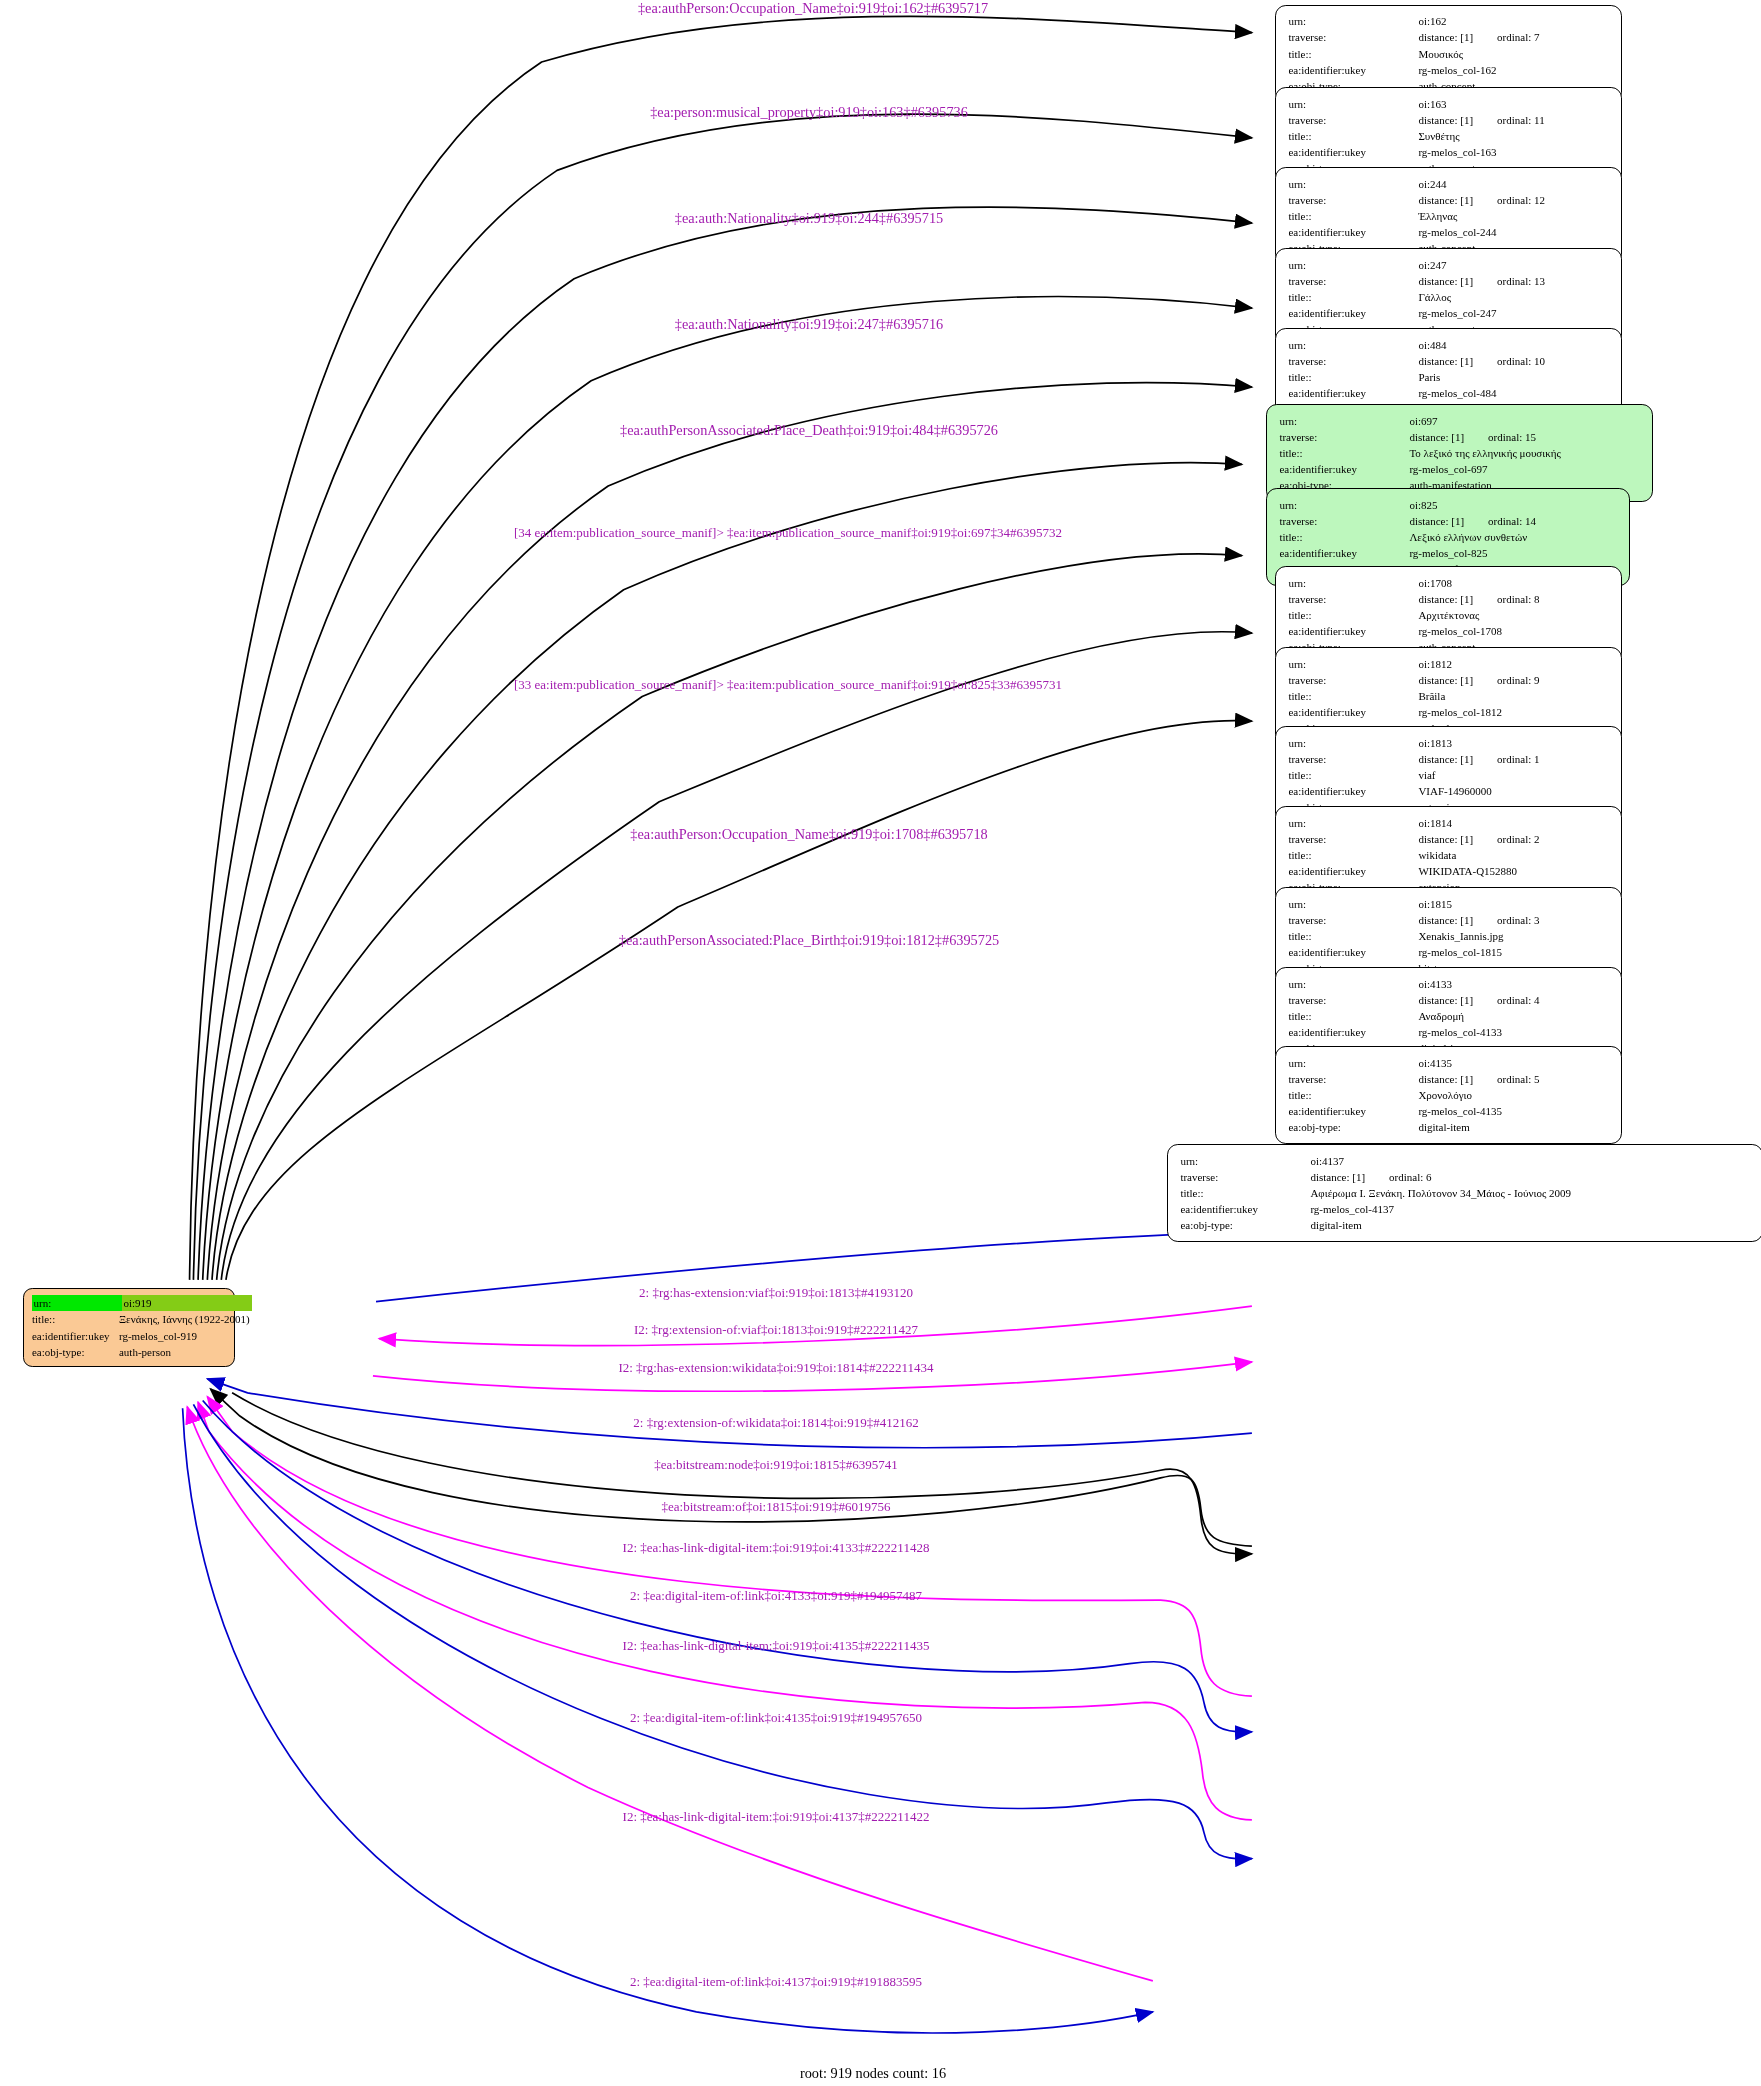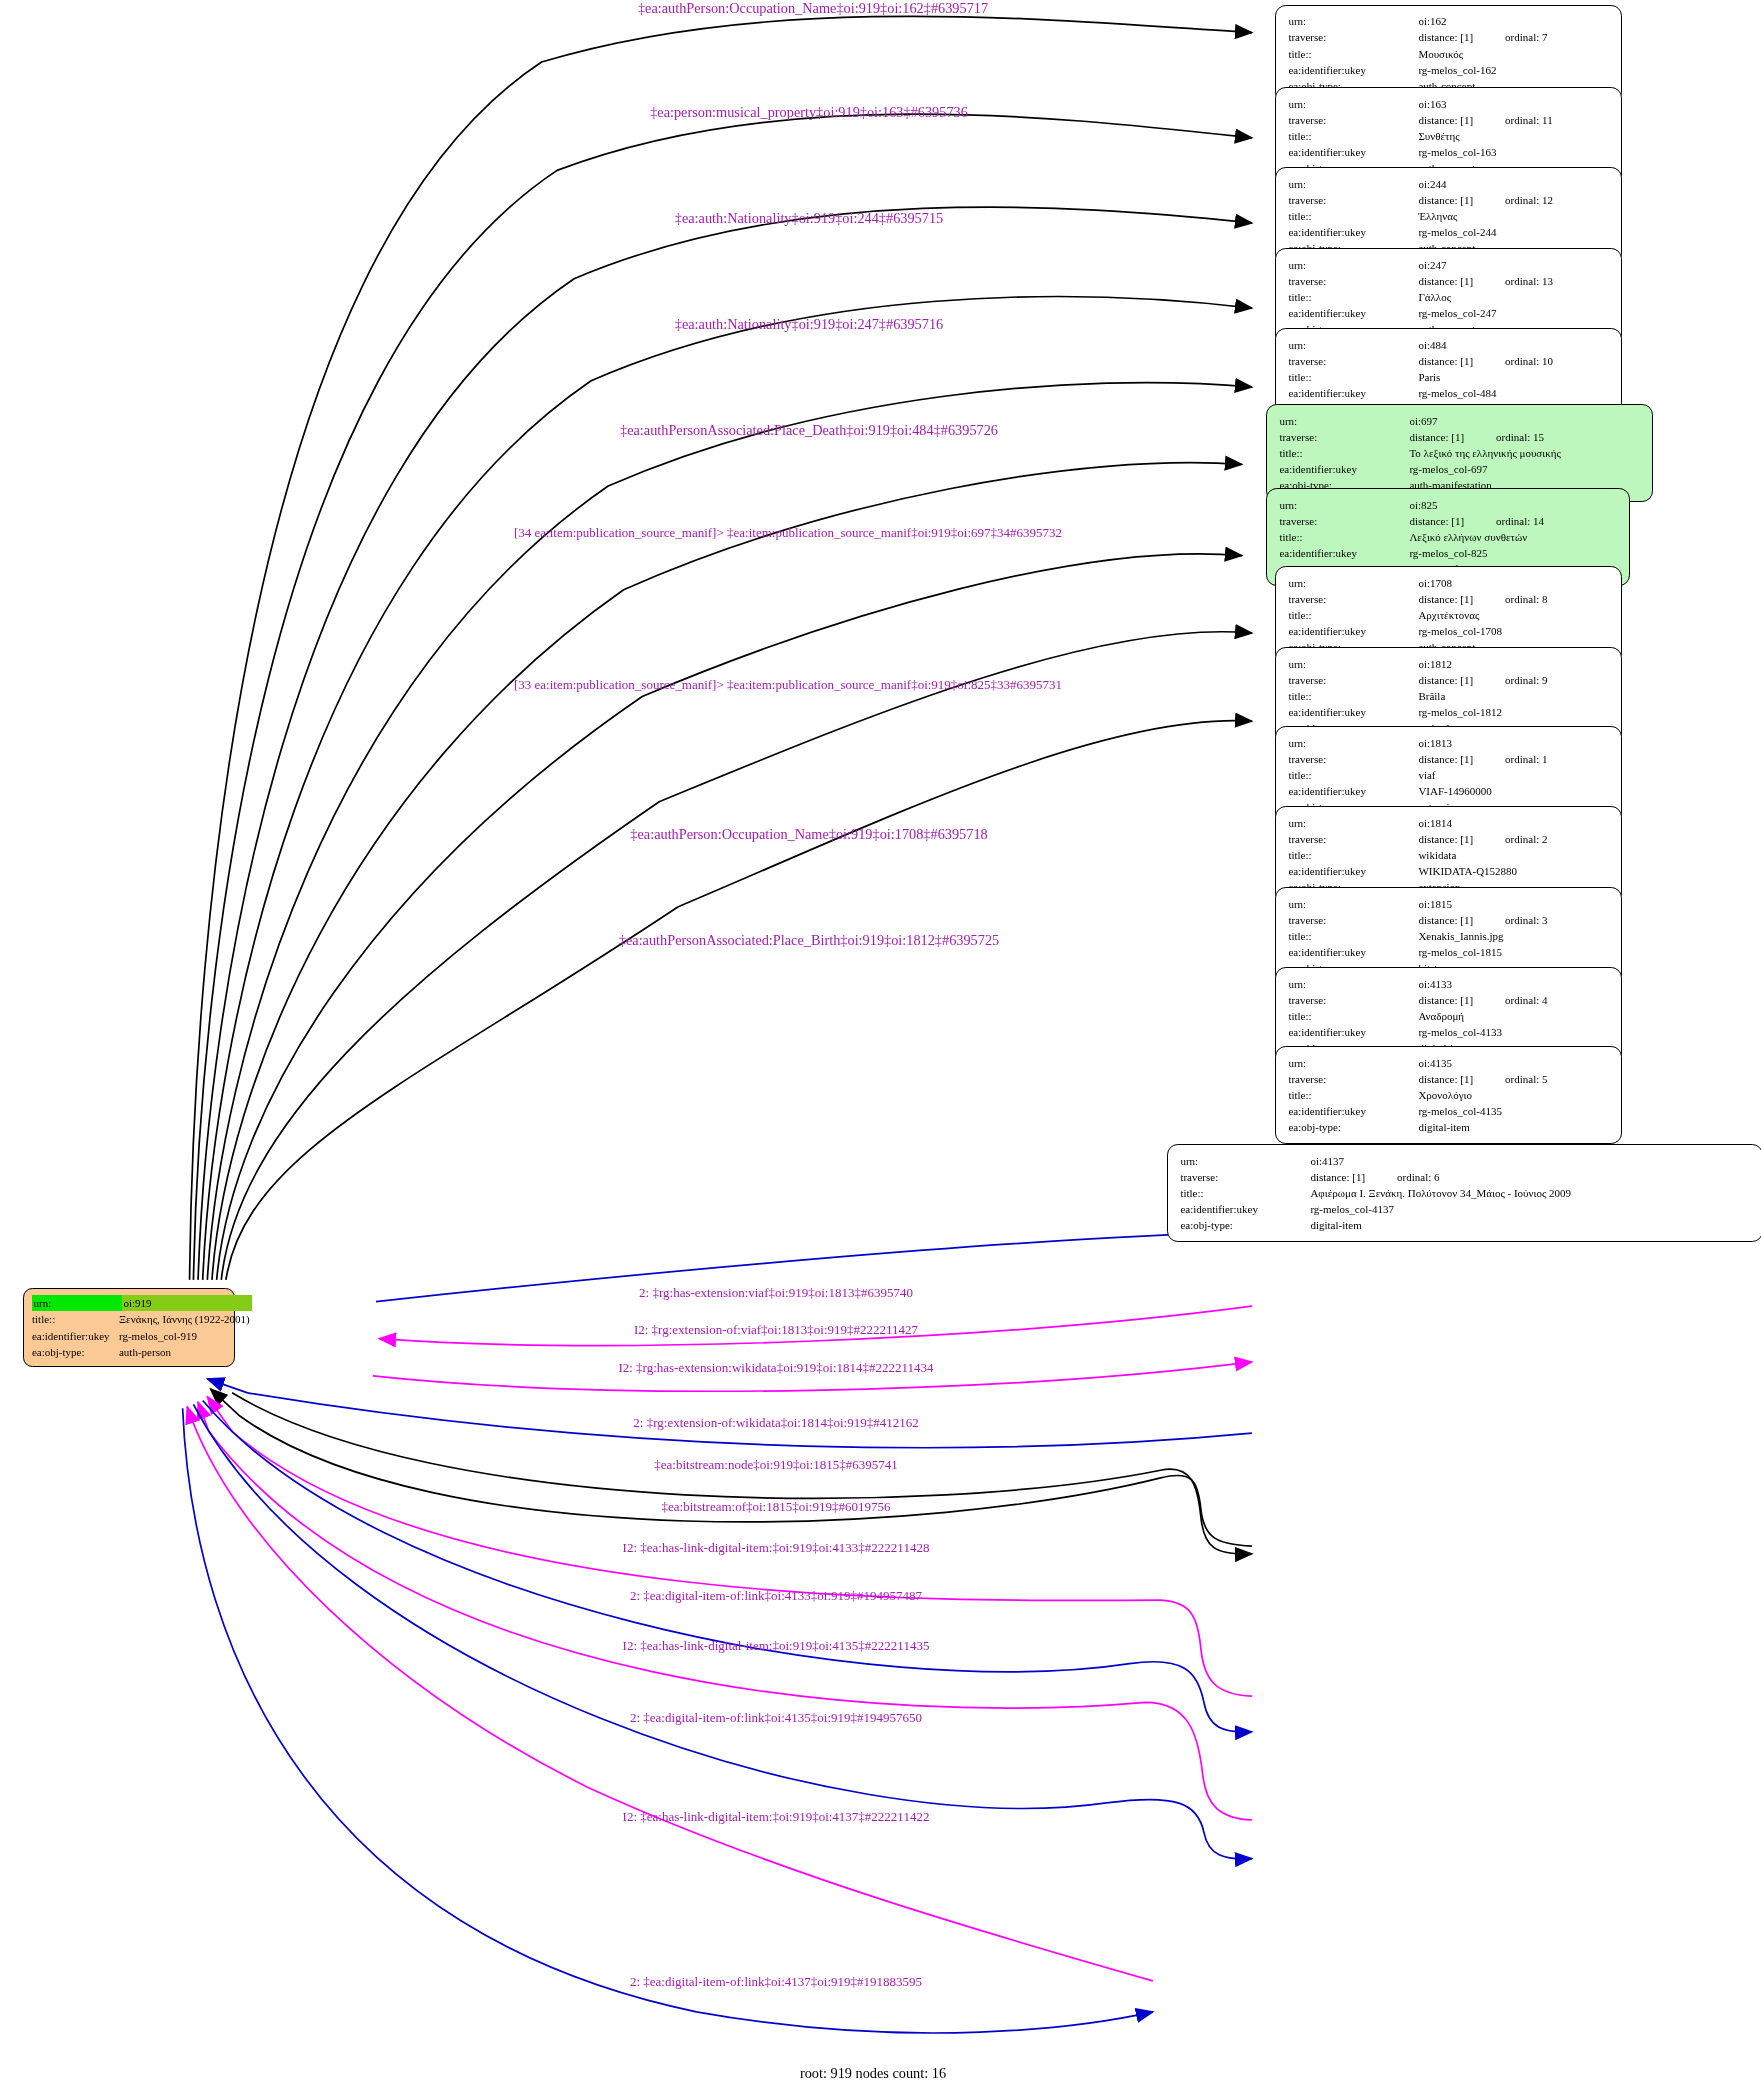--- a/index.html
+++ b/index.html
@@ -35,21 +35,21 @@
   }
   .node.green{background:#bdf7bd;}
   .node.root{
     background:#fac995;
     border-radius:9.3px;
     padding:6.2px 7.7px 6.2px 7.7px;
   }
   .row{display:flex;align-items:baseline;}
   .k{display:inline-block;width:130px;flex:0 0 auto;}
   .v{display:inline-block;}
-  .v .ord{display:inline-block;padding-left:32px;}
+  .v .ord{display:inline-block;padding-left:24px;}
   .greek{font-family:"Liberation Serif","DejaVu Serif",serif;}
   .node.root .k{width:87px;}
   .node.root .hl{background:#00e800;padding:0 1.5px;}
   .node.root .hlv{background:#84cc16;padding:0 1.5px;display:inline-block;min-width:127px;}
   
   .elabel{
     position:absolute;
     font-size:14.3px;
     white-space:nowrap;
     color:#a21caf;
@@ -461,21 +461,21 @@
   <div class="elabel" style="left:813px; top:0px;">‡ea:authPerson:Occupation_Name‡oi:919‡oi:162‡#6395717</div>
   <div class="elabel" style="left:809px; top:104px;">‡ea:person:musical_property‡oi:919‡oi:163‡#6395736</div>
   <div class="elabel" style="left:809px; top:210px;">‡ea:auth:Nationality‡oi:919‡oi:244‡#6395715</div>
   <div class="elabel" style="left:809px; top:316px;">‡ea:auth:Nationality‡oi:919‡oi:247‡#6395716</div>
   <div class="elabel" style="left:809px; top:422px;">‡ea:authPersonAssociated:Place_Death‡oi:919‡oi:484‡#6395726</div>
   <div class="elabel sm" style="left:788px; top:525px;">[34 ea:item:publication_source_manif]&gt; ‡ea:item:publication_source_manif‡oi:919‡oi:697‡34#6395732</div>
   <div class="elabel sm" style="left:788px; top:677px;">[33 ea:item:publication_source_manif]&gt; ‡ea:item:publication_source_manif‡oi:919‡oi:825‡33#6395731</div>
   <div class="elabel" style="left:809px; top:826px;text-align:center;">‡ea:authPerson:Occupation_Name‡oi:919‡oi:1708‡#6395718</div>
   <div class="elabel" style="left:809px; top:932px;">‡ea:authPersonAssociated:Place_Birth‡oi:919‡oi:1812‡#6395725</div>
 
-  <div class="elabel sm" style="left:776px; top:1285px;">2: ‡rg:has-extension:viaf‡oi:919‡oi:1813‡#6395740</div>
+  <div class="elabel sm" style="left:776px; top:1285px;">2: ‡rg:has-extension:viaf‡oi:919‡oi:1813‡#4193120</div>
   <div class="elabel sm" style="left:776px; top:1322px;">I2: ‡rg:extension-of:viaf‡oi:1813‡oi:919‡#222211427</div>
   <div class="elabel sm" style="left:776px; top:1360px;">I2: ‡rg:has-extension:wikidata‡oi:919‡oi:1814‡#222211434</div>
   <div class="elabel sm" style="left:776px; top:1415px;">2: ‡rg:extension-of:wikidata‡oi:1814‡oi:919‡#412162</div>
   <div class="elabel sm" style="left:776px; top:1457px;">‡ea:bitstream:node‡oi:919‡oi:1815‡#6395741</div>
   <div class="elabel sm" style="left:776px; top:1499px;">‡ea:bitstream:of‡oi:1815‡oi:919‡#6019756</div>
   <div class="elabel sm" style="left:776px; top:1540px;">I2: ‡ea:has-link-digital-item:‡oi:919‡oi:4133‡#222211428</div>
   <div class="elabel sm" style="left:776px; top:1588px;">2: ‡ea:digital-item-of:link‡oi:4133‡oi:919‡#194957487</div>
   <div class="elabel sm" style="left:776px; top:1638px;">I2: ‡ea:has-link-digital-item:‡oi:919‡oi:4135‡#222211435</div>
   <div class="elabel sm" style="left:776px; top:1710px;">2: ‡ea:digital-item-of:link‡oi:4135‡oi:919‡#194957650</div>
   <div class="elabel sm" style="left:776px; top:1809px;">I2: ‡ea:has-link-digital-item:‡oi:919‡oi:4137‡#222211422</div>

